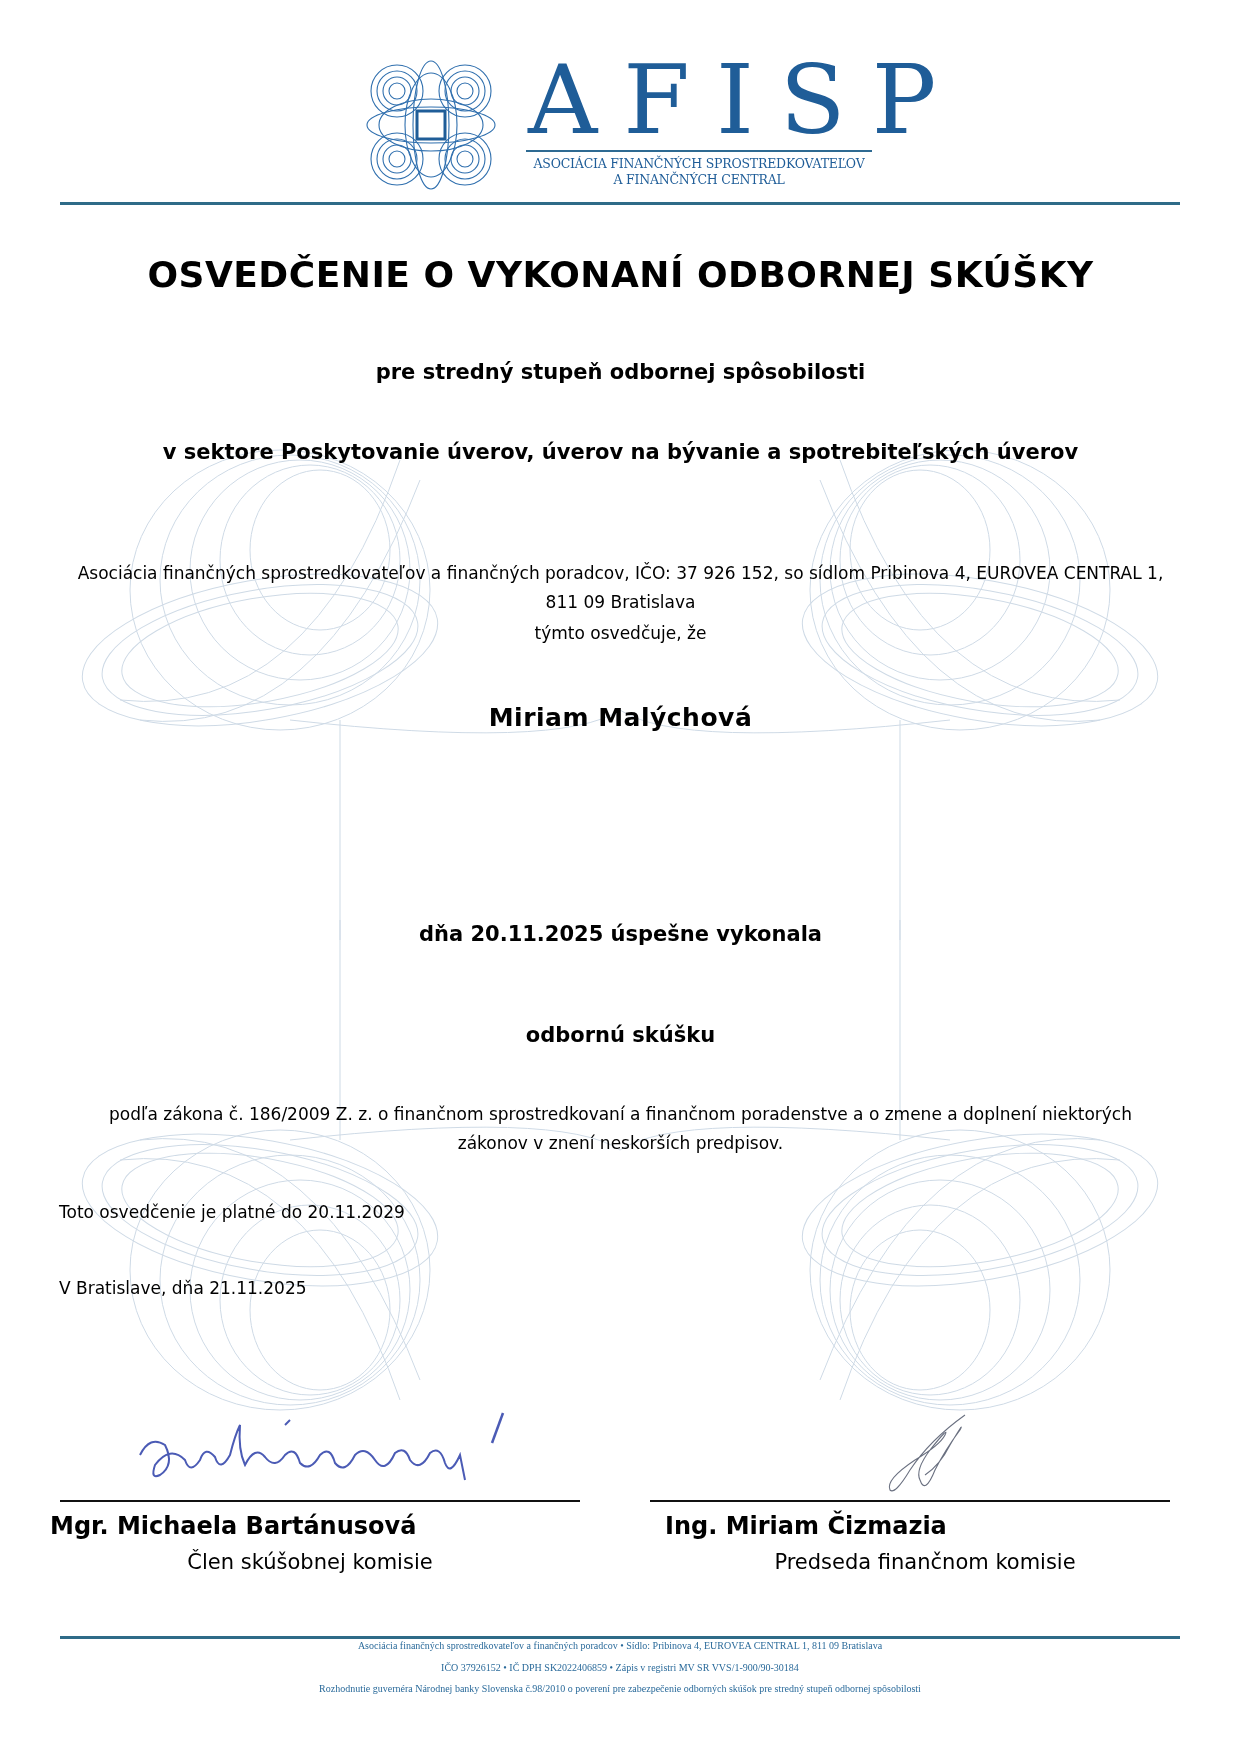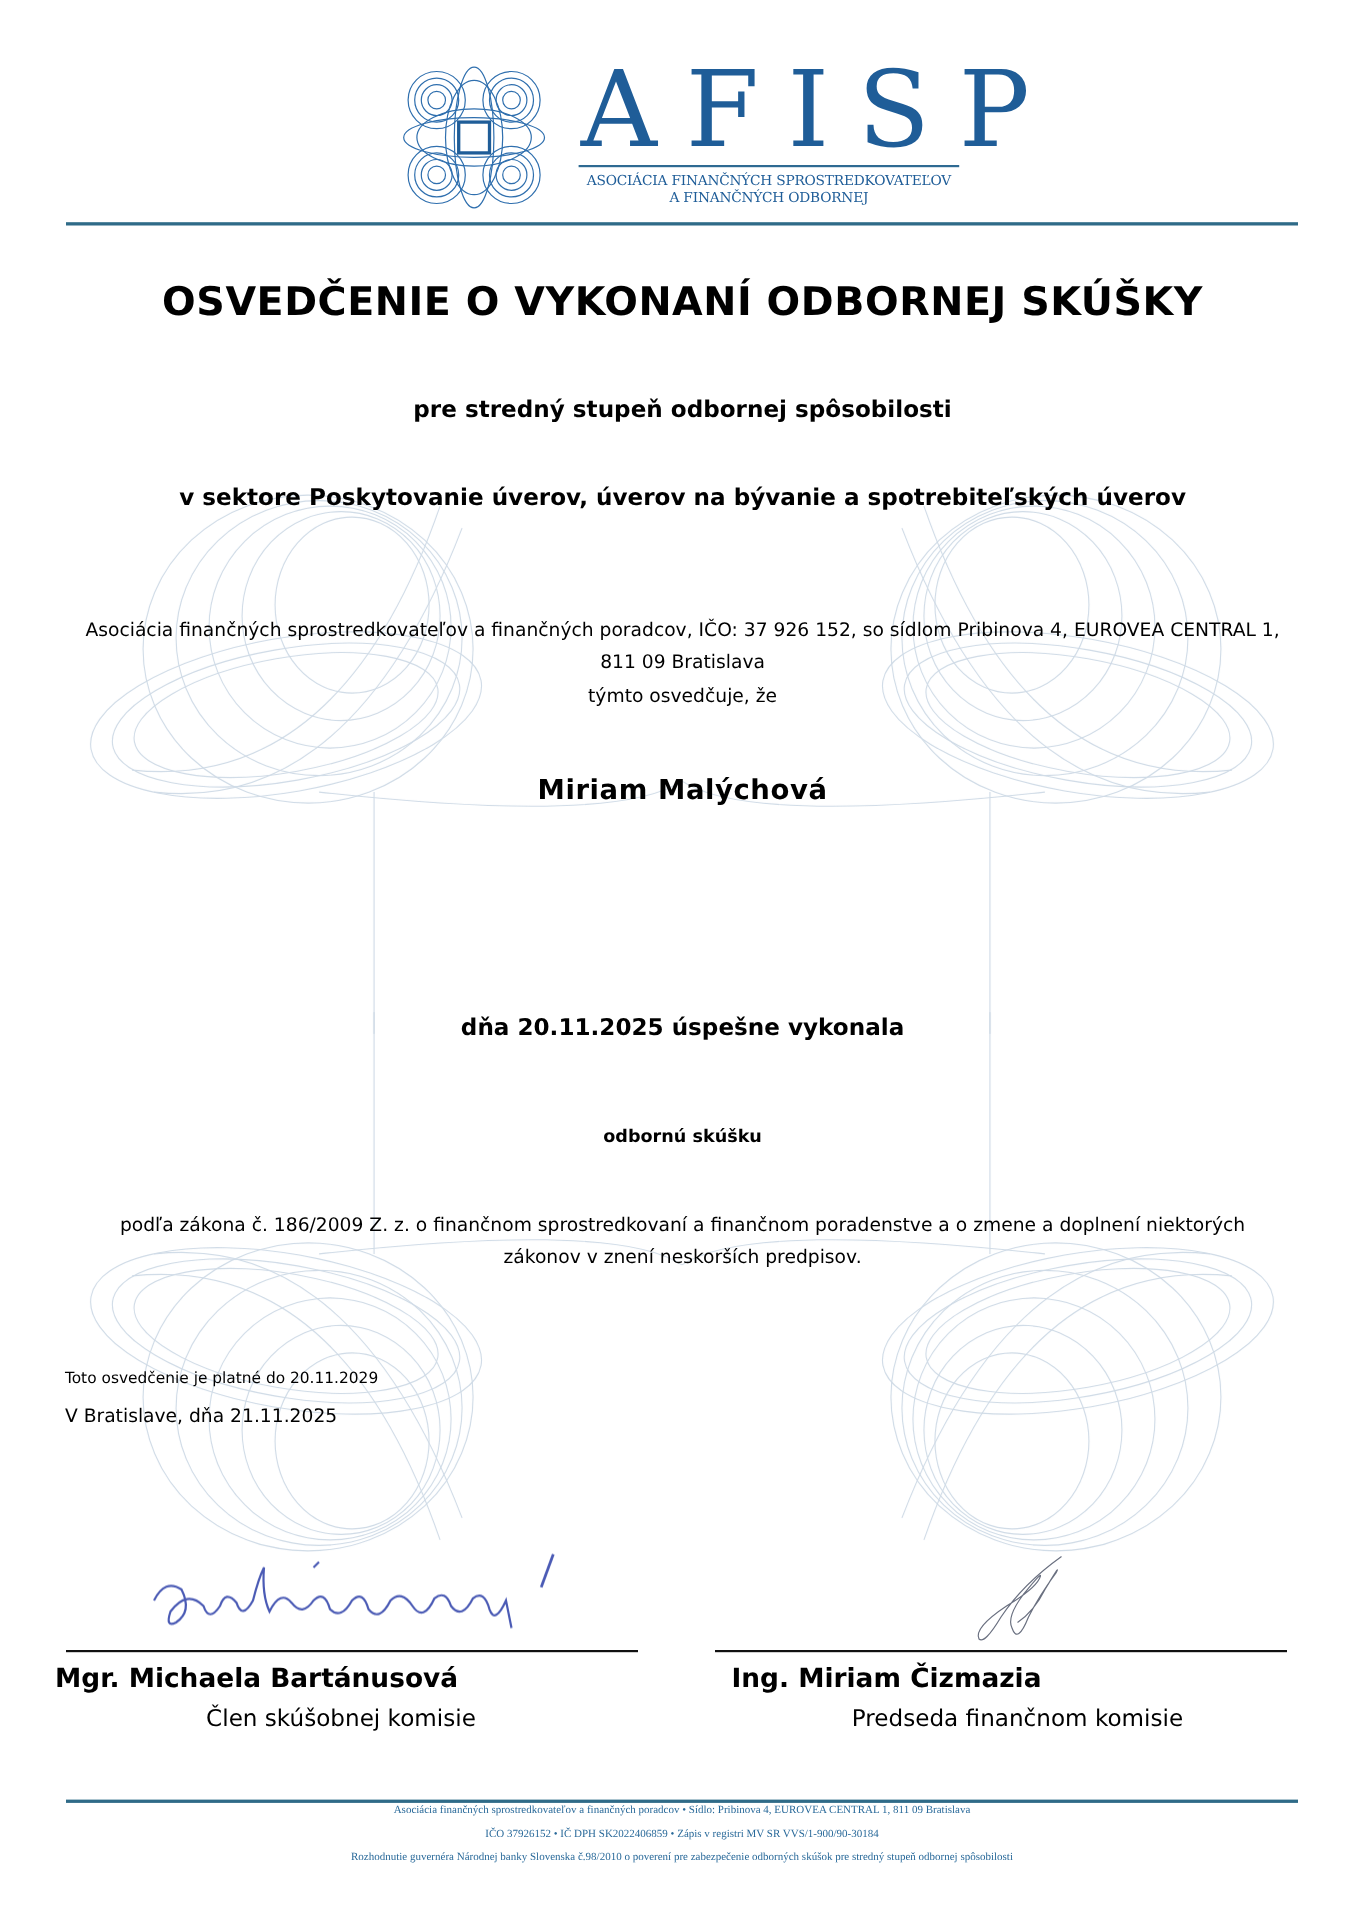--- a/index.html
+++ b/index.html
@@ -23,23 +23,23 @@
   #header-rule { left: 60px; top: 202px; width: 1120px; height: 3px; background: #2f6b88; }
 
   .z { z-index: 2; }
   #title { top: 254px; font-size: 36px; font-weight: bold; letter-spacing: 0.5px; }
   #level { top: 360px; font-size: 21px; font-weight: bold; }
   #sector { top: 440px; font-size: 21px; font-weight: bold; }
   #issuer { left: 70px; width: 1101px; top: 515px; text-align: center; font-size: 17px; line-height: 29px; margin-top: 44px; }
   #certifies { top: 623px; font-size: 17px; }
   #holder { top: 703px; font-size: 25px; font-weight: bold; letter-spacing: 0.5px; }
   #exam-date { top: 922px; font-size: 21px; font-weight: bold; }
-  #exam-type { top: 1023px; font-size: 16px; font-weight: bold; }
+  #exam-type { top: 1023px; font-size: 21px; font-weight: bold; }
   #law { left: 90px; width: 1061px; top: 1100px; text-align: center; font-size: 17px; line-height: 29px; }
-  #valid { left: 59px; top: 1202px; font-size: 14px; margin-top: 43px; }
+  #valid { left: 59px; top: 1202px; font-size: 17px; }
   #place-date { left: 59px; top: 1278px; font-size: 17px; }
 
   #sig1 { left: 120px; top: 1405px; width: 420px; height: 90px; }
   #sig2 { left: 870px; top: 1410px; width: 120px; height: 90px; }
   .sigline { top: 1500px; height: 2px; background: #111; }
   #sigline1 { left: 60px; width: 520px; }
   #sigline2 { left: 650px; width: 520px; }
   .signame { top: 1512px; width: 520px; text-align: left; font-size: 24px; font-weight: bold; }
   .sigrole { top: 1550px; width: 520px; text-align: center; font-size: 21px; }
   #signame1, #sigrole1 { left: 50px; }
@@ -99,21 +99,21 @@
       <ellipse cx="69" cy="67" rx="18" ry="64"></ellipse>
     <ellipse cx="69" cy="67" rx="52" ry="26"></ellipse>
       <ellipse cx="69" cy="67" rx="26" ry="52"></ellipse>
   </g>
   <rect x="55" y="53" width="28" height="28" fill="#fff"></rect>
   <rect x="55" y="53" width="28" height="28" fill="none" stroke="#1f5d98" stroke-width="3"></rect>
 </svg>
 <div id="logo-text" class="abs">AFISP</div>
 <div id="logo-rule" class="abs"></div>
 <div id="logo-sub1" class="abs">ASOCIÁCIA  FINANČNÝCH SPROSTREDKOVATEĽOV</div>
-<div id="logo-sub2" class="abs">A FINANČNÝCH ODBORNEJ</div>
+<div id="logo-sub2" class="abs">A FINANČNÝCH CENTRAL</div>
 <div id="header-rule" class="abs"></div>
 
 <div id="title" class="abs center z">OSVEDČENIE O VYKONANÍ ODBORNEJ SKÚŠKY</div>
 <div id="level" class="abs center z">pre stredný stupeň odbornej spôsobilosti</div>
 <div id="sector" class="abs center z">v sektore Poskytovanie úverov, úverov na bývanie a spotrebiteľských úverov</div>
 <div id="issuer" class="abs z">Asociácia finančných sprostredkovateľov a finančných poradcov, IČO: 37 926 152, so sídlom Pribinova 4, EUROVEA CENTRAL 1, 811 09 Bratislava</div>
 <div id="certifies" class="abs center z">týmto osvedčuje, že</div>
 <div id="holder" class="abs center z">Miriam Malýchová</div>
 <div id="exam-date" class="abs center z">dňa 20.11.2025 úspešne vykonala</div>
 <div id="exam-type" class="abs center z">odbornú skúšku</div>

